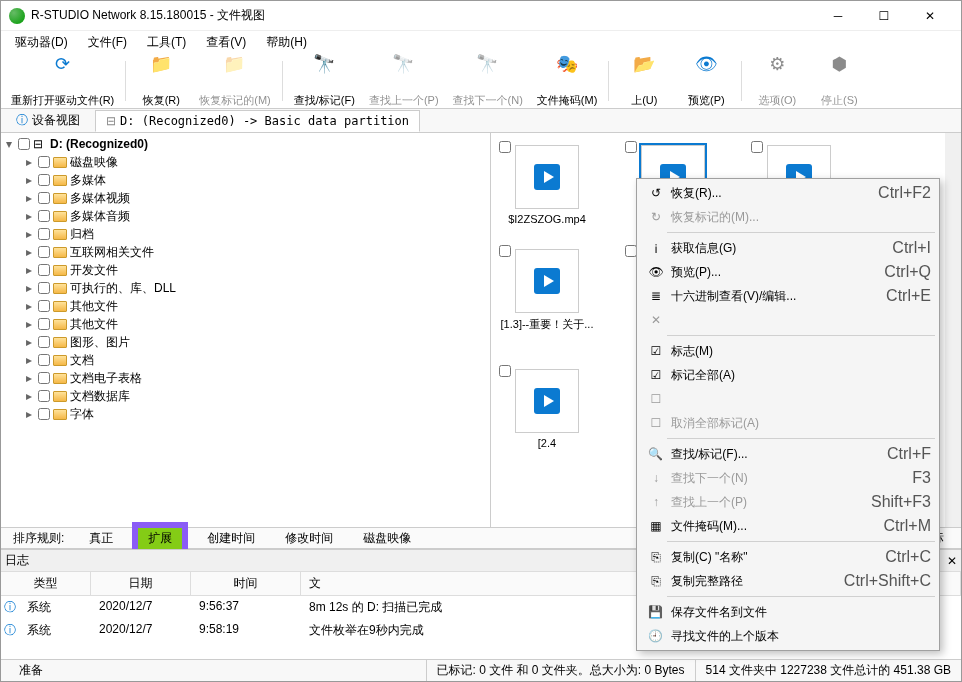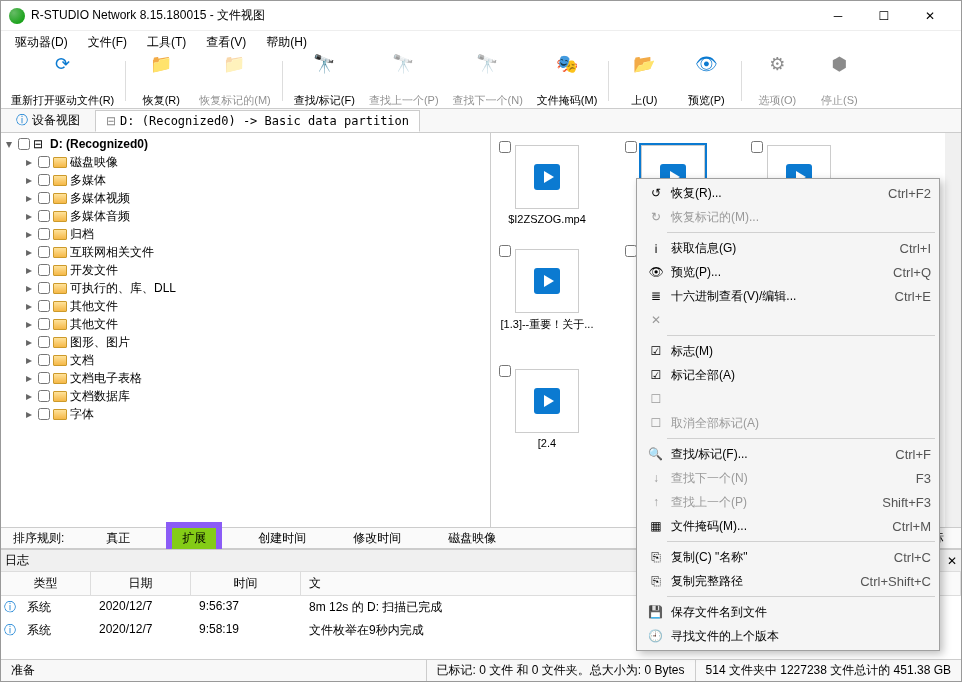--- a/index.html
+++ b/index.html
@@ -30,42 +30,42 @@
 .filegrid { display:flex; flex-wrap:wrap; gap:20px 30px; align-content:flex-start; }
 .fileitem { width:96px; display:flex; flex-direction:column; align-items:center; position:relative; }
 .fileitem .fchk { position:absolute; left:0; top:0; }
 .fileitem .fthumb { width:64px; height:64px; background:#fff; border:1px solid #ccc; display:flex; align-items:center; justify-content:center; margin-top:4px; }
 .fileitem .fthumb .play { width:26px; height:26px; background:#0b7ad1; border-radius:3px; display:flex; align-items:center; justify-content:center;}
 .fileitem .fthumb .play::after { content:""; border-left:10px solid #fff; border-top:6px solid transparent; border-bottom:6px solid transparent; margin-left:3px; }
 .fileitem .fname { font-size:11px; text-align:center; margin-top:4px; word-break:break-all; max-height:28px; overflow:hidden; }
 .fileitem.selected .fthumb { outline:2px solid #0b7ad1; }
 .fileitem.selected .fname { background:#0b7ad1; color:#fff; }
 .scrollv { position:absolute; right:0; top:0; bottom:0; width:16px; background:#f0f0f0; }
-.sortbar { height:22px; display:flex; align-items:center; border-top:1px solid #ccc; border-bottom:1px solid #ccc; padding:0 6px; gap:25px; background:#fafafa; }
+.sortbar { height:22px; display:flex; align-items:center; border-top:1px solid #ccc; border-bottom:1px solid #ccc; padding:0 6px; gap:8px; background:#fafafa; }
 .sortbar .lbl { padding:2px 6px; }
 .sortbar .sortbtn { padding:2px 10px; cursor:pointer; border:1px solid transparent; }
 .sortbar .sortbtn.down { background:#84cc16; border:6px solid #8b5cf6; }
 .logpane { height:110px; display:flex; flex-direction:column; border-top:1px solid #ccc; }
 .loghdr { background:#f0f0f0; padding:2px 4px; display:flex; justify-content:space-between; align-items:center; border-bottom:1px solid #ddd; }
 .logcols { display:flex; background:#fafafa; border-bottom:1px solid #ddd; }
 .logcols div { padding:3px 8px; border-right:1px solid #ddd; text-align:center; }
 .logrows { flex:1; overflow:auto; }
 .logrow { display:flex; padding:1px 0; }
 .logrow div { padding:2px 8px; }
 .logrow .licon { width:18px; display:flex; align-items:center; justify-content:center; }
 .statusbar { height:22px; display:flex; align-items:center; border-top:1px solid #ccc; background:#f8f8f8; font-size:11px; }
 .statusbar .seg { padding:2px 10px; border-left:1px solid #ccc; }
-.statusbar .seg:first-child { border-left:none; flex:0 0 auto; }
+.statusbar .seg:first-child { border-left:none; flex:0 0 auto;margin-left:8px; }
 .statusbar .spacer { flex:1; }
 .ctxmenu { position:absolute; left:636px; top:178px; width:304px; background:#f5f5f5; border:1px solid #a0a0a0; box-shadow:3px 3px 8px rgba(0,0,0,0.25); z-index:100; padding:2px; }
 .ctxrow { display:flex; align-items:center; height:24px; padding:0 6px; cursor:pointer; }
 .ctxrow.disabled { color:#9a9a9a; cursor:default; }
 .ctxrow .ci { width:22px; display:flex; align-items:center; justify-content:center; font-size:12px; }
 .ctxrow .ct { flex:1; padding-left:4px; }
-.ctxrow .cs { color:#555; font-size:13px; }
+.ctxrow .cs { color:#555; font-size:16px; }
 .ctxsep { height:1px; background:#d0d0d0; margin:3px 2px 3px 28px; }
 input[type=checkbox]{ width:12px; height:12px; }
 </style>
 </head>
 <body>
 
 <div class="titlebar">
   <span class="appicon"></span>
   <span class="title">R-STUDIO Network 8.15.180015 - 文件视图</span>
   <div class="winbtns">

